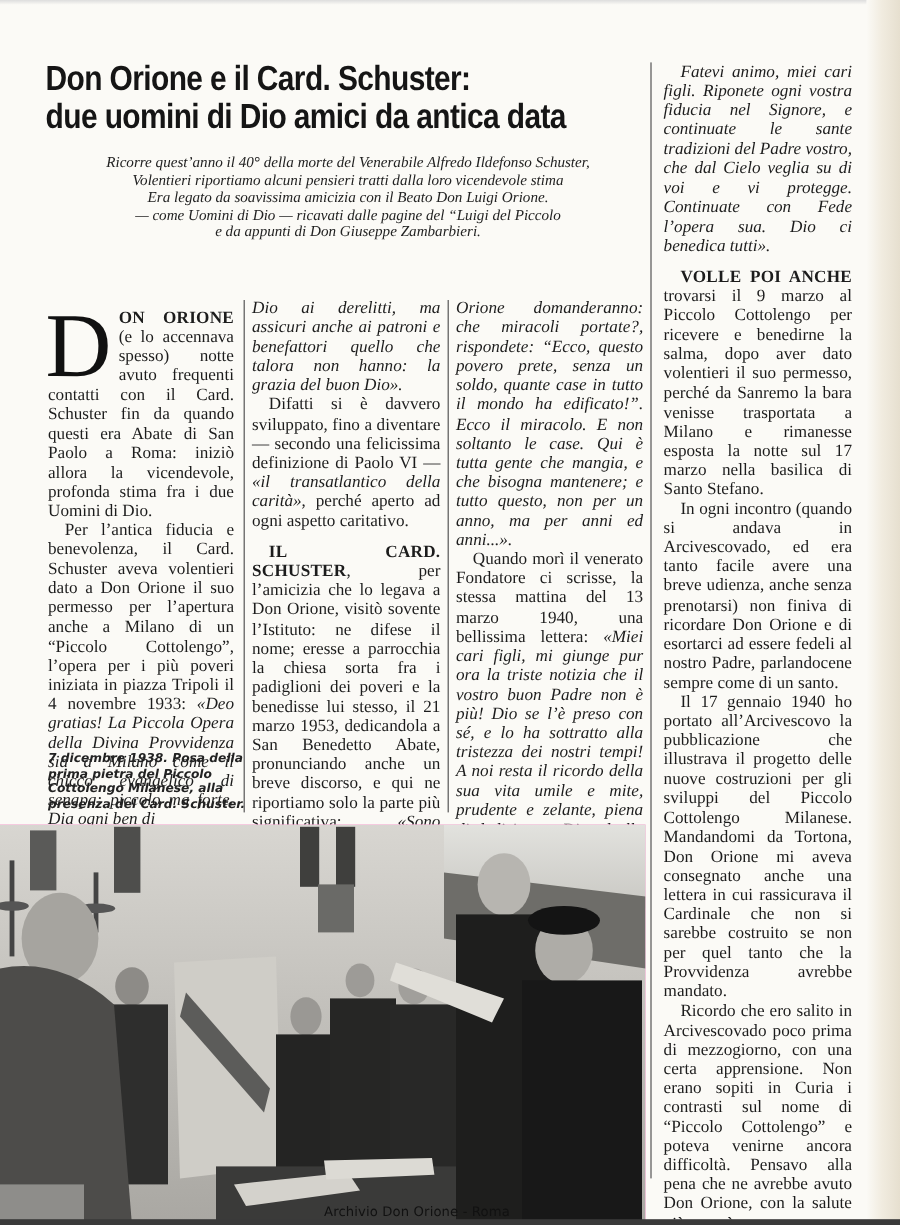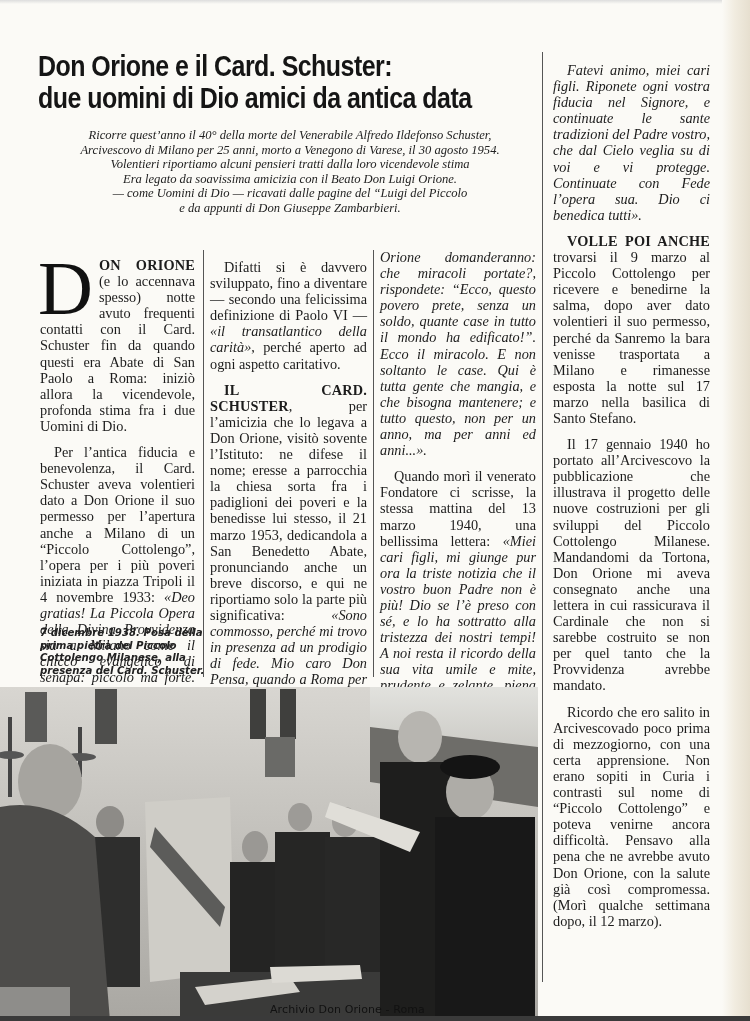--- a/index.html
+++ b/index.html
@@ -27,21 +27,21 @@
     font-family:"Liberation Serif",serif; font-style:italic;
     font-size:12.6px; line-height:14.6px; color:#222;text-align:center;
   }
   .intro div { white-space:nowrap; }
   .col {
     position:absolute; font-family:"Liberation Serif",serif;
     font-size:14.3px; line-height:16.1px; color:#1c1c1c;
     text-align:justify; hyphens:manual;
   }
   .col p { margin:0; }
-  .col .ind { text-indent:14px;margin-top:10px; }
+  .col .ind { text-indent:14px; }
   .col .sec { margin-top:10px; text-indent:14px; }
   .col .sc { font-variant:small-caps; font-weight:bold; letter-spacing:0.2px; }
   .col .it { font-style:italic; }
   .col1 { left:40px; top:257px; width:155px; }
   .col2 { left:210px; top:249px; width:157px; }
   .col3 { left:380px; top:249px; width:156px; }
   .col4 { left:553px; top:52px; width:157px; }
   .dropcap {
     float:left; font-family:"Liberation Serif",serif; font-size:76px;
     line-height:58px; margin:2px 6px 0 -2px; color:#111;
@@ -70,41 +70,41 @@
 <div class="top-shadow"></div>
 <div class="page-edge"></div>
 
 <div class="headline">
   <div>Don Orione e il Card. Schuster:</div>
   <div>due uomini di Dio amici da antica data</div>
 </div>
 
 <div class="intro">
   <div>Ricorre quest’anno il 40° della morte del Venerabile Alfredo Ildefonso Schuster,</div>
-  <div>Arcivescovo di Milano per 25 anni, morto a Venegono di Varese, il 30 agosto 1954.</div>
   <div>Volentieri riportiamo alcuni pensieri tratti dalla loro vicendevole stima</div>
   <div>Era legato da soavissima amicizia con il Beato Don Luigi Orione.</div>
   <div>— come Uomini di Dio — ricavati dalle pagine del “Luigi del Piccolo</div>
   <div>e da appunti di Don Giuseppe Zambarbieri.</div>
 </div>
 
 <div class="col col1">
   <p>
     <span class="dropcap">D</span><span class="sc">ON ORIONE</span><span> (e lo accennava spesso) notte avuto frequenti contatti con il Card. Schuster fin da quando questi era Abate di San Paolo a Roma: iniziò allora la vicendevole, profonda stima fra i due Uomini di Dio.</span>
   </p>
   <p class="ind">
     <span>Per l’antica fiducia e benevolenza, il Card. Schuster aveva volentieri dato a Don Orione il suo permesso per l’apertura anche a Milano di un “Piccolo Cottolengo”, l’opera per i più poveri iniziata in piazza Tripoli il 4 novembre 1933: </span><span class="it">«Deo gratias! La Piccola Opera della Divina Provvidenza sia a Milano come il chicco evangelico di senapa: piccolo ma forte. Dia ogni ben di</span>
   </p>
 </div>
 
 <div class="caption">7 dicembre 1938. Posa della prima pietra del Piccolo Cottolengo Milanese, alla presenza del Card. Schuster.</div>
 
 <div class="rule" style="left:203px; top:250px; height:427px;"></div>
 
 <div class="col col2">
+  <p class="it">Dio ai derelitti, ma assicuri anche ai patroni e benefattori quello che talora non hanno: la grazia del buon Dio».</p>
   <p class="ind">
     <span>Difatti si è davvero sviluppato, fino a diventare — secondo una felicissima definizione di Paolo VI — </span><span class="it">«il transatlantico della carità»</span><span>, perché aperto ad ogni aspetto caritativo.</span>
   </p>
   <p class="sec">
     <span class="sc">IL CARD. SCHUSTER</span><span>, per l’amicizia che lo legava a Don Orione, visitò sovente l’Istituto: ne difese il nome; eresse a parrocchia la chiesa sorta fra i padiglioni dei poveri e la benedisse lui stesso, il 21 marzo 1953, dedicandola a San Benedetto Abate, pronunciando anche un breve discorso, e qui ne riportiamo solo la parte più significativa: </span><span class="it">«Sono commosso, perché mi trovo in presenza ad un prodigio di fede. Mio caro Don Pensa, quando a Roma per canonizzare Don</span>
   </p>
 </div>
 
 <div class="rule" style="left:373px; top:250px; height:427px;"></div>
 
@@ -116,20 +116,21 @@
   <p class="ind it">Abbiamo perduto Don Orione in terra, ma lo abbiamo guadagnato in Cielo.</p>
 </div>
 
 <div class="rule" style="left:542px; top:52px; height:930px;"></div>
 
 <div class="col col4">
   <p class="ind it">Fatevi animo, miei cari figli. Riponete ogni vostra fiducia nel Signore, e continuate le sante tradizioni del Padre vostro, che dal Cielo veglia su di voi e vi protegge. Continuate con Fede l’opera sua. Dio ci benedica tutti».</p>
   <p class="sec">
     <span class="sc">VOLLE POI ANCHE</span><span> trovarsi il 9 marzo al Piccolo Cottolengo per ricevere e benedirne la salma, dopo aver dato volentieri il suo permesso, perché da Sanremo la bara venisse trasportata a Milano e rimanesse esposta la notte sul 17 marzo nella basilica di Santo Stefano.</span>
   </p>
+  <p class="ind">In ogni incontro (quando si andava in Arcivescovado, ed era tanto facile avere una breve udienza, anche senza prenotarsi) non finiva di ricordare Don Orione e di esortarci ad essere fedeli al nostro Padre, parlandocene sempre come di un santo.</p>
   <p class="ind">Il 17 gennaio 1940 ho portato all’Arcivescovo la pubblicazione che illustrava il progetto delle nuove costruzioni per gli sviluppi del Piccolo Cottolengo Milanese. Mandandomi da Tortona, Don Orione mi aveva consegnato anche una lettera in cui rassicurava il Cardinale che non si sarebbe costruito se non per quel tanto che la Provvidenza avrebbe mandato.</p>
   <p class="ind">Ricordo che ero salito in Arcivescovado poco prima di mezzogiorno, con una certa apprensione. Non erano sopiti in Curia i contrasti sul nome di “Piccolo Cottolengo” e poteva venirne ancora difficoltà. Pensavo alla pena che ne avrebbe avuto Don Orione, con la salute già così compromessa. (Morì qualche settimana dopo, il 12 marzo).</p>
 
 </div>
 
 <div class="photo">
   <svg width="538" height="334" viewBox="0 0 538 334">
     <defs>
       <linearGradient id="wall" x1="0" y1="0" x2="0" y2="1">
         <stop offset="0" stop-color="#d8d6d1"></stop>

